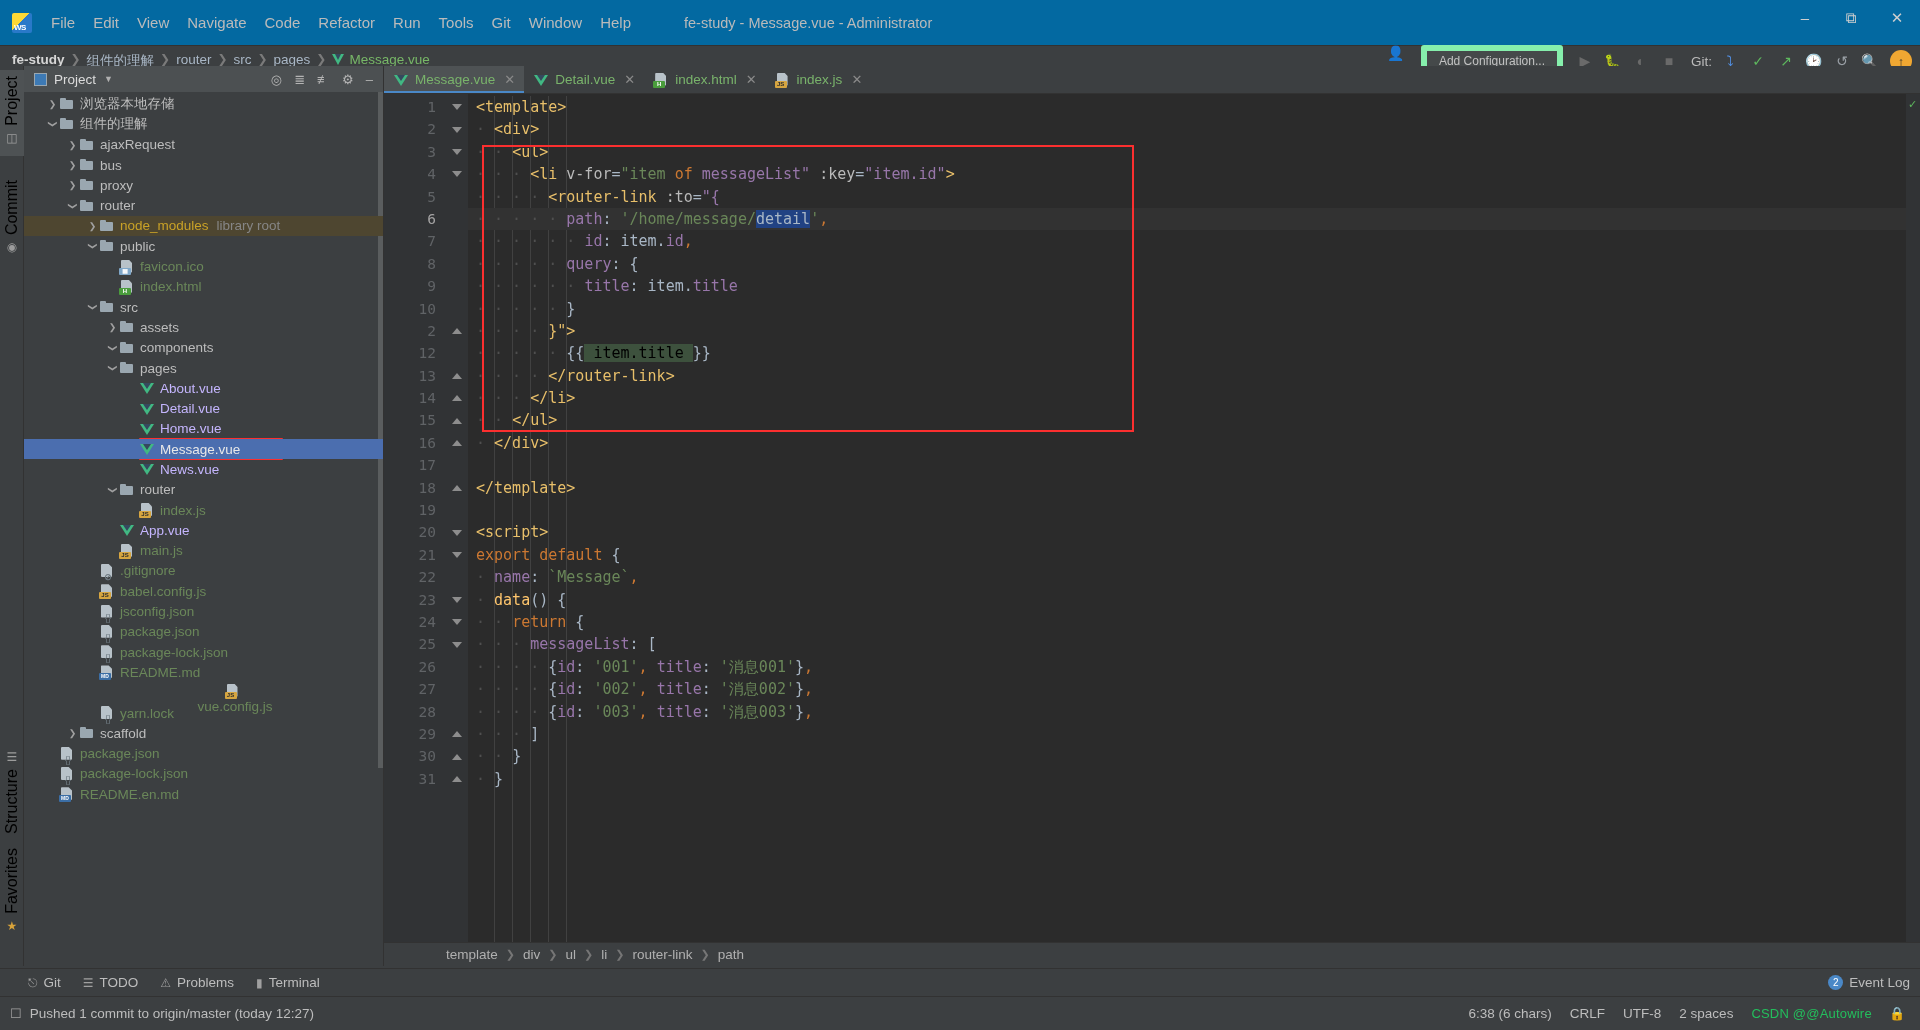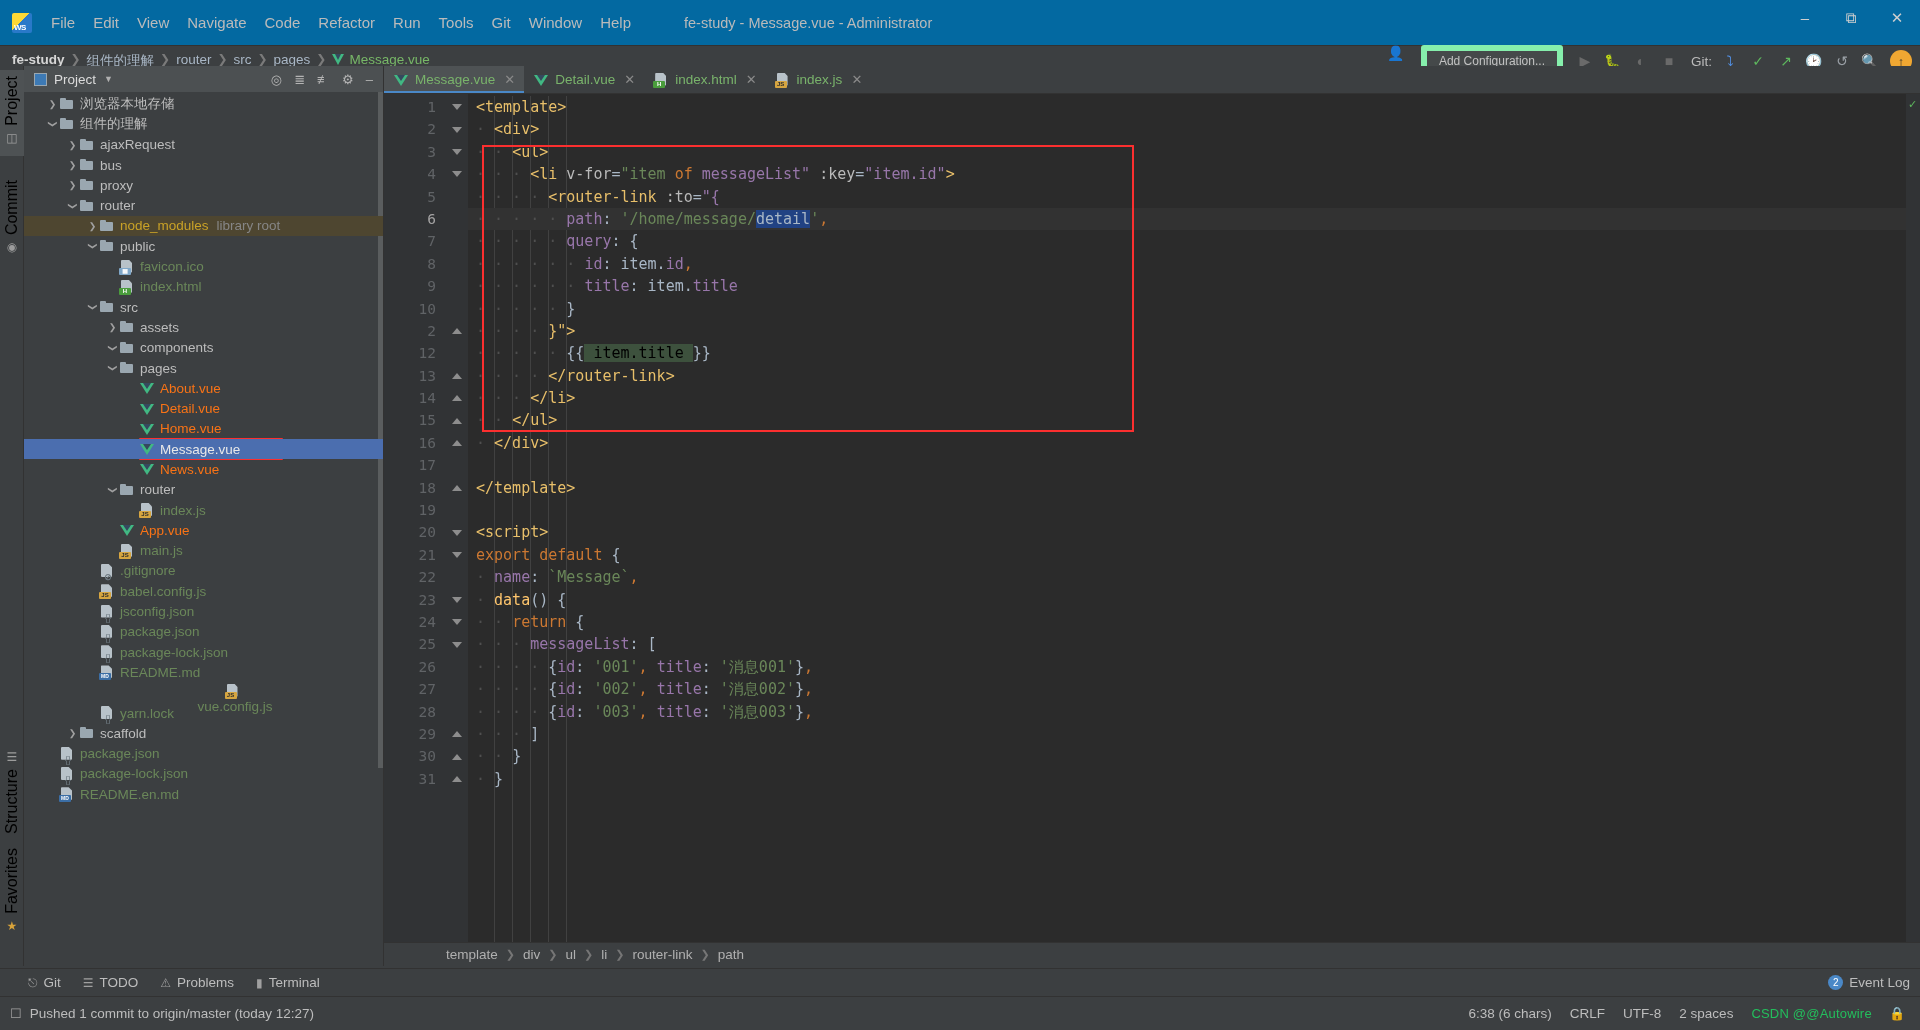--- a/index.html
+++ b/index.html
@@ -141,21 +141,21 @@
     white-space: nowrap; padding-right: 4px; position: relative;
   }
   .tree-row.selected { background: #4b6eaf; }
   .tree-row.lib { background: #4e4630; }
   .arrow {
     width: 13px; text-align: center; color: #a0a0a0; font-size: 9px; flex: none;
   }
   .tree-label { margin-left: 5px; }
   .c-folder { color: #bdbdbd; }
   .c-green  { color: #6a8759; }
-  .c-greenbright { color: #f97316; }
+  .c-greenbright { color: #c4b5fd; }
   .c-lib   { color: #c9a227; }
   .c-libnote { color: #868686; margin-left: 8px; }
   .c-white { color: #e8e8e8; }
 
   
   .ico { width: 16px; height: 16px; flex: none; position: relative; }
   .ico-folder::before {
     content: ""; position: absolute; left: 1px; top: 4px; width: 13px; height: 9px;
     background: #9aa7b0; border-radius: 1px;
   }
@@ -756,22 +756,22 @@
             <div class="iguide" style="left: 62.15px;"></div>
             <div class="iguide" style="left: 80.2px;"></div>
             <div class="iguide" style="left: 98.25px;"></div>
           </div>
       <div class="cl"><span class="tok-tag">&lt;template&gt;</span></div>
           <div class="cl"><span class="dot">· </span><span class="tok-tag">&lt;div&gt;</span></div>
           <div class="cl"><span class="dot">· · </span><span class="tok-tag">&lt;ul&gt;</span></div>
           <div class="cl"><span class="dot">· · · </span><span class="tok-tag">&lt;li</span><span class="tok-attr"> v-for</span><span class="tok-punc">=</span><span class="tok-str">"item </span><span class="tok-kw">of</span><span class="tok-prop"> messageList"</span><span class="tok-attr"> :key</span><span class="tok-punc">=</span><span class="tok-prop">"item.id"</span><span class="tok-tag">&gt;</span></div>
           <div class="cl"><span class="dot">· · · · </span><span class="tok-tag">&lt;router-link</span><span class="tok-attr"> :to</span><span class="tok-punc">=</span><span class="tok-prop">"{</span></div>
           <div class="cl cur"><span class="dot">· · · · · </span><span class="tok-prop">path</span><span class="tok-punc">: </span><span class="tok-str">'/home/message/</span><span class="sel-blue">detail</span><span class="tok-str">'</span><span class="tok-kw">,</span></div>
+          <div class="cl"><span class="dot">· · · · · · </span><span class="tok-prop">id</span><span class="tok-punc">: item.</span><span class="tok-prop">id</span><span class="tok-kw">,</span></div>
           <div class="cl"><span class="dot">· · · · · </span><span class="tok-prop">query</span><span class="tok-punc">: {</span></div>
-          <div class="cl"><span class="dot">· · · · · · </span><span class="tok-prop">id</span><span class="tok-punc">: item.</span><span class="tok-prop">id</span><span class="tok-kw">,</span></div>
           <div class="cl"><span class="dot">· · · · · · </span><span class="tok-prop">title</span><span class="tok-punc">: item.</span><span class="tok-prop">title</span></div>
           <div class="cl"><span class="dot">· · · · · </span><span class="tok-punc">}</span></div>
           <div class="cl"><span class="dot">· · · · </span><span class="tok-tag">}"&gt;</span></div>
           <div class="cl"><span class="dot">· · · · · </span><span class="tok-punc">{{</span><span class="hl-green"> item.title </span><span class="tok-punc">}}</span></div>
           <div class="cl"><span class="dot">· · · · </span><span class="tok-tag">&lt;/router-link&gt;</span></div>
           <div class="cl"><span class="dot">· · · </span><span class="tok-tag">&lt;/li&gt;</span></div>
           <div class="cl"><span class="dot">· · </span><span class="tok-tag">&lt;/ul&gt;</span></div>
           <div class="cl"><span class="dot">· </span><span class="tok-tag">&lt;/div&gt;</span></div>
           <div class="cl"></div>
           <div class="cl"><span class="tok-tag">&lt;/template&gt;</span></div>

